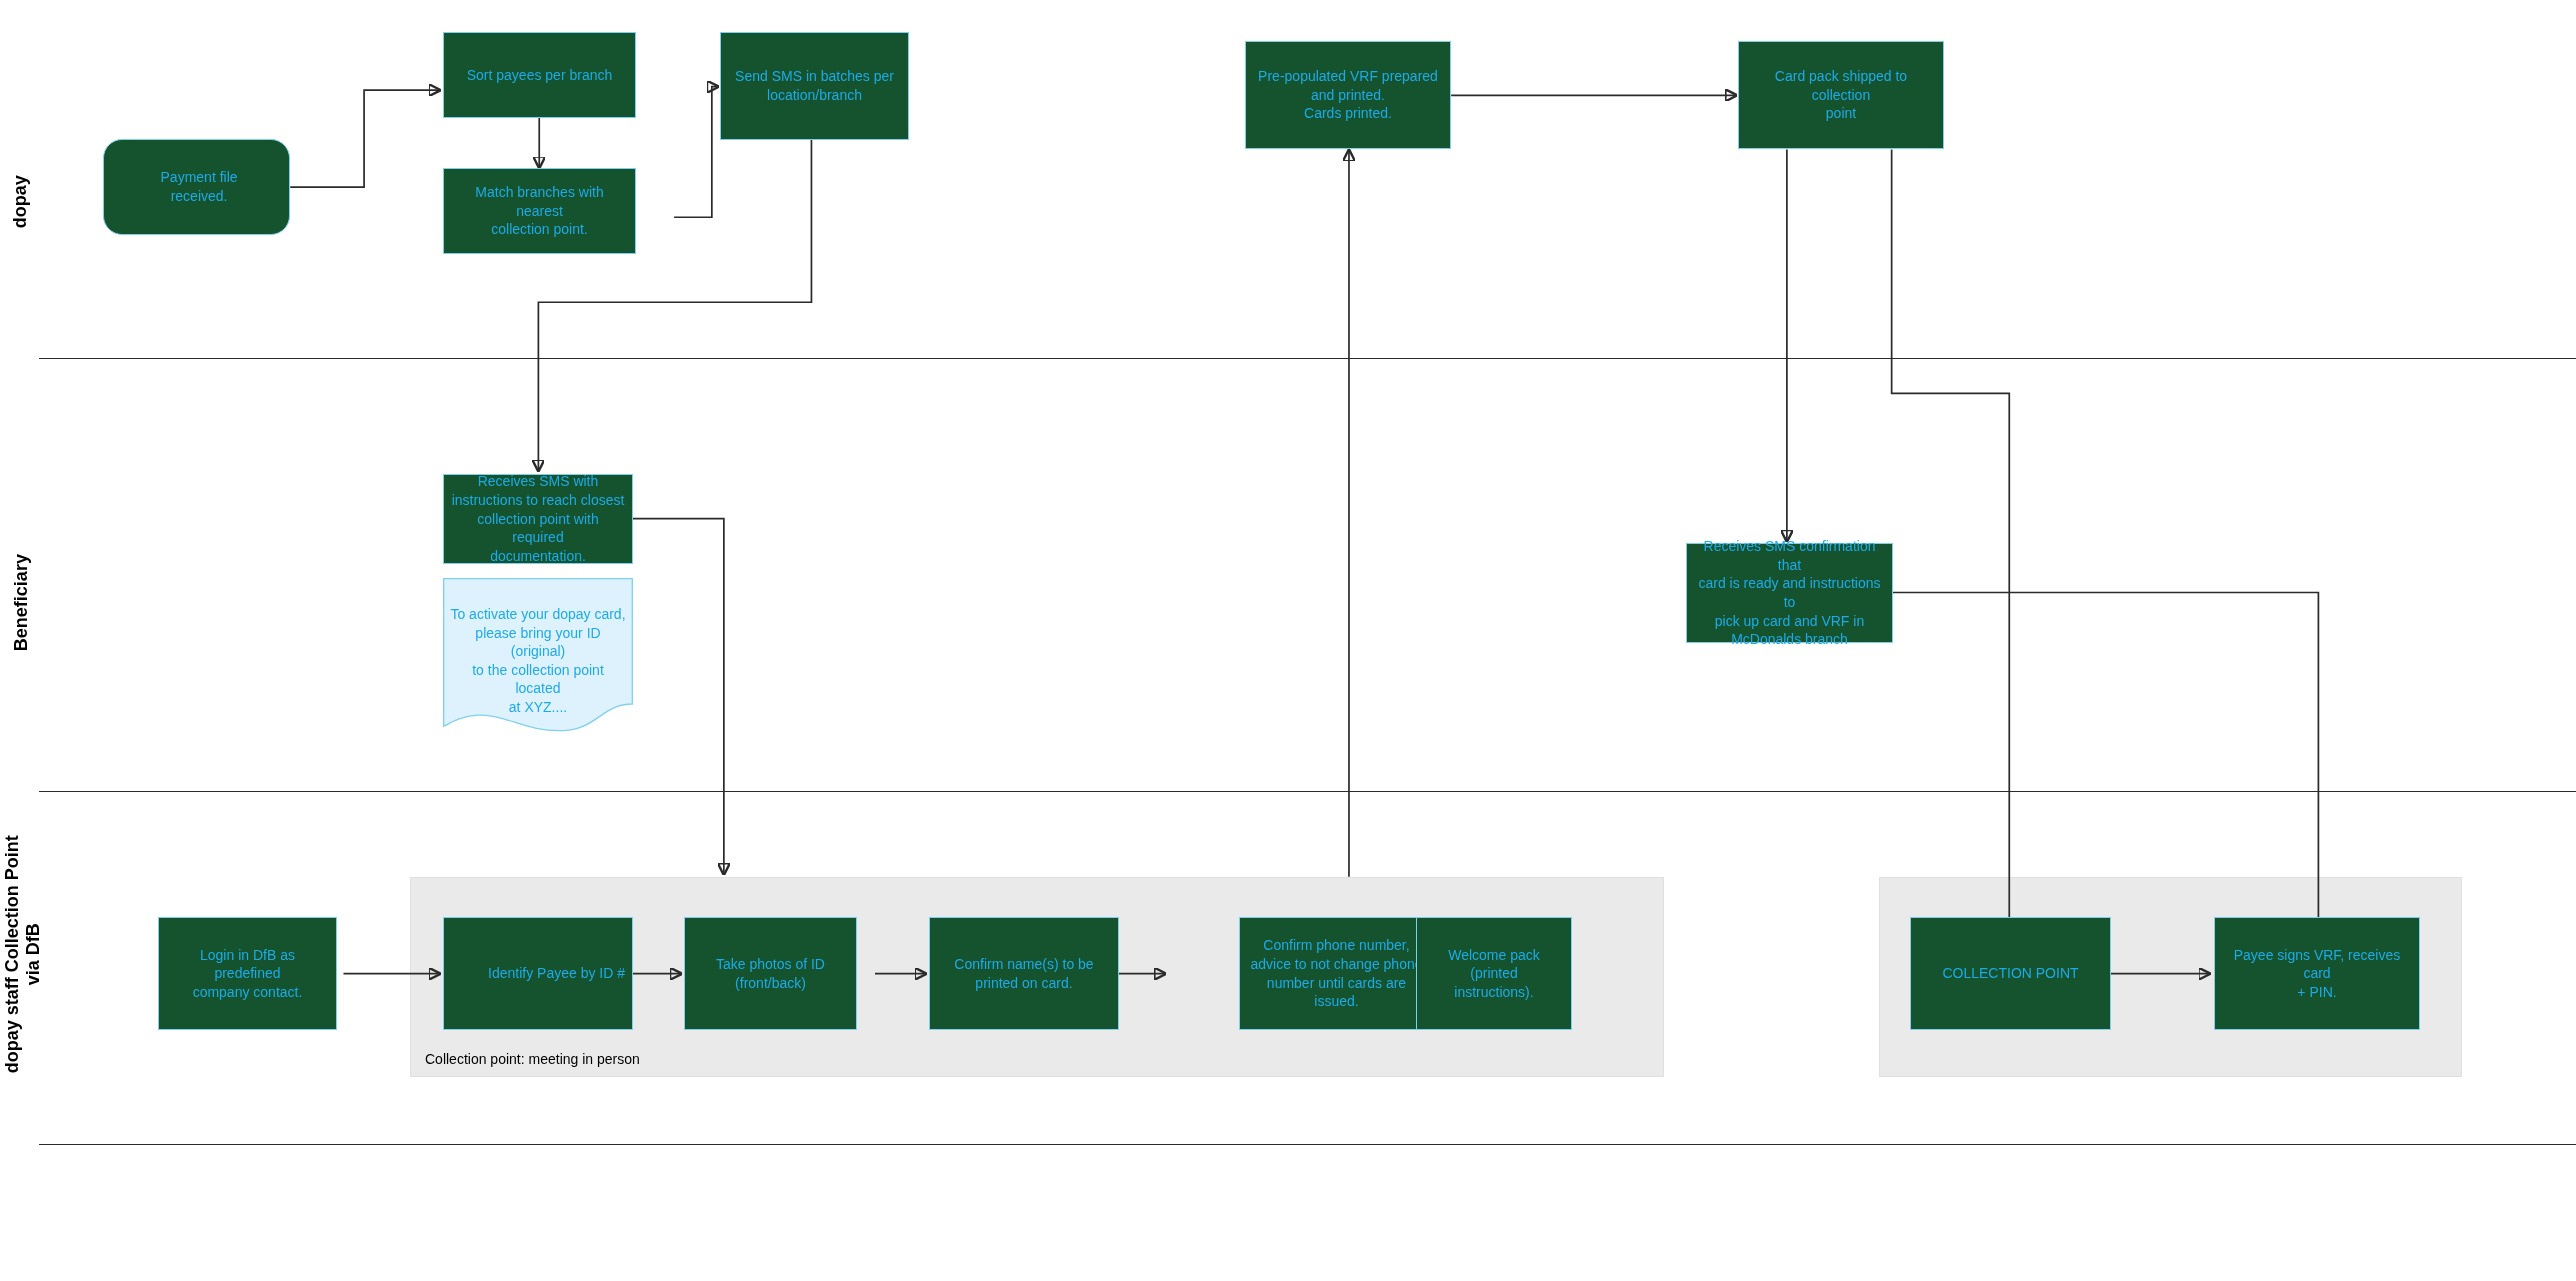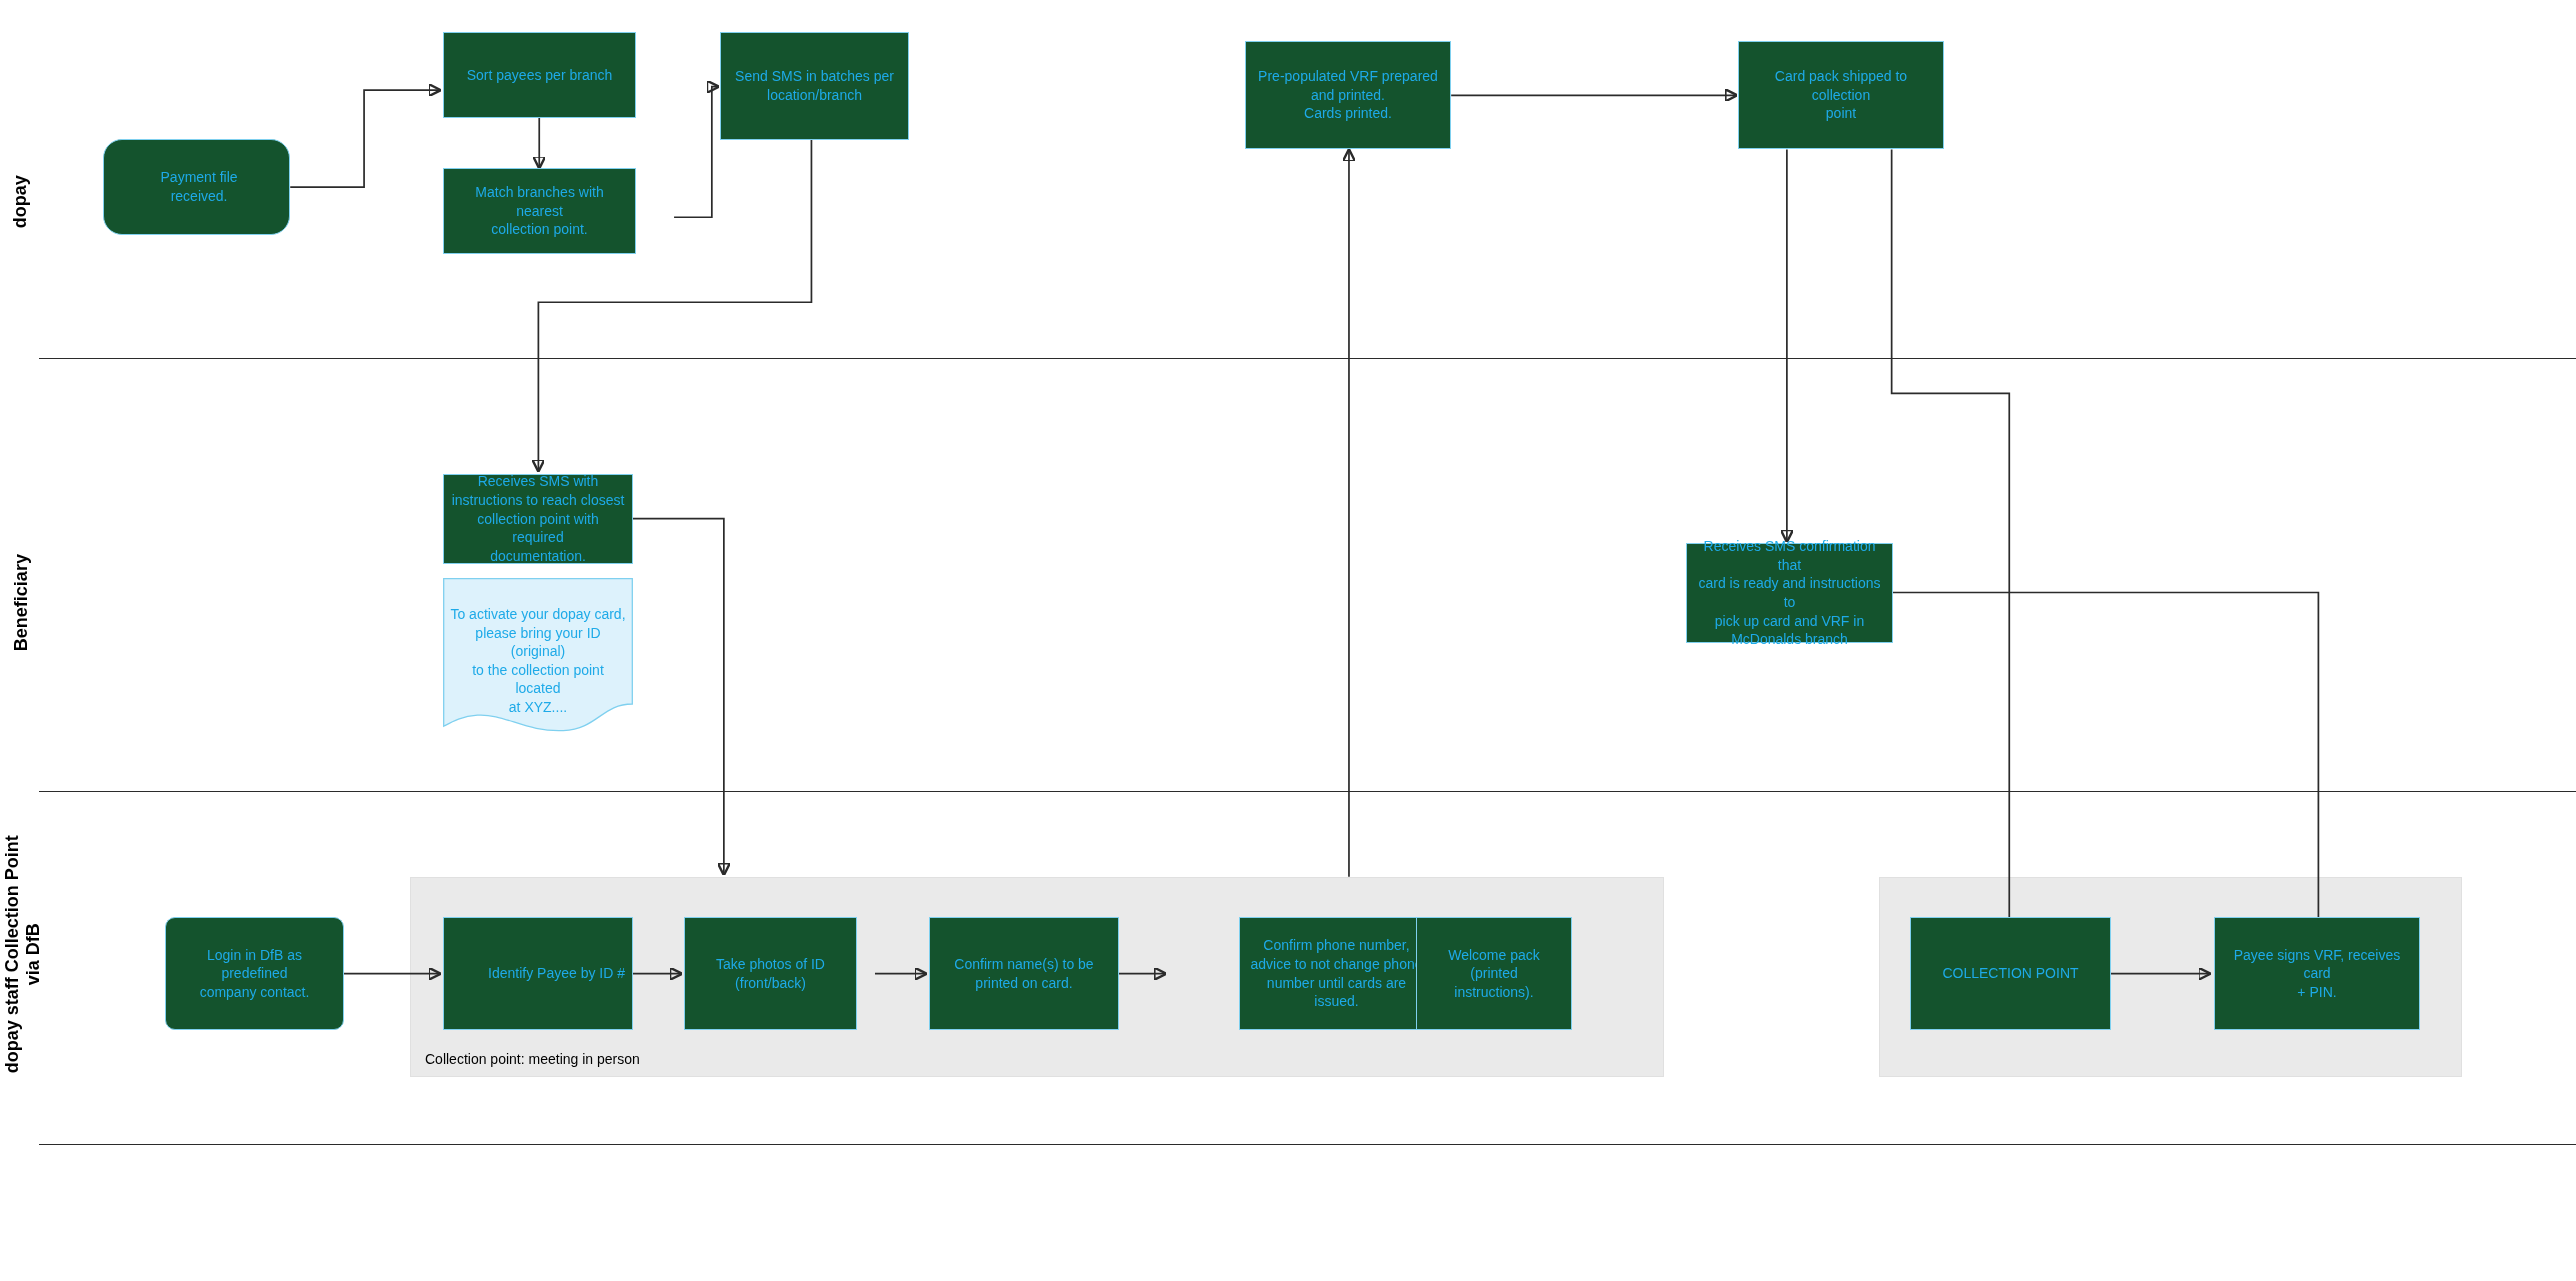--- a/index.html
+++ b/index.html
@@ -145,21 +145,21 @@
 please bring your ID (original)
 to the collection point located
 at XYZ....</div>
   </div>
 
   <div class="node" style="left:1686px; top:543px; width:207px; height:100px;">Receives SMS confirmation that
 card is ready and instructions to
 pick up card and VRF in
 McDonalds branch</div>
 
-  <div class="node" style="left:165px; top:917px; width:179px; height:113px;border-radius:10px;">Login in DfB as predefined
+  <div class="node" style="left:158px; top:917px; width:179px; height:113px;">Login in DfB as predefined
 company contact.</div>
 
   <div class="node" style="left:443px; top:917px; width:190px; height:113px;padding-left:44px;">Identify Payee by ID #</div>
 
   <div class="node" style="left:684px; top:917px; width:173px; height:113px;">Take photos of ID (front/back)</div>
 
   <div class="node" style="left:929px; top:917px; width:190px; height:113px;">Confirm name(s) to be
 printed on card.</div>
 
   <div class="node" style="left:1239px; top:917px; width:195px; height:113px;">Confirm phone number,

